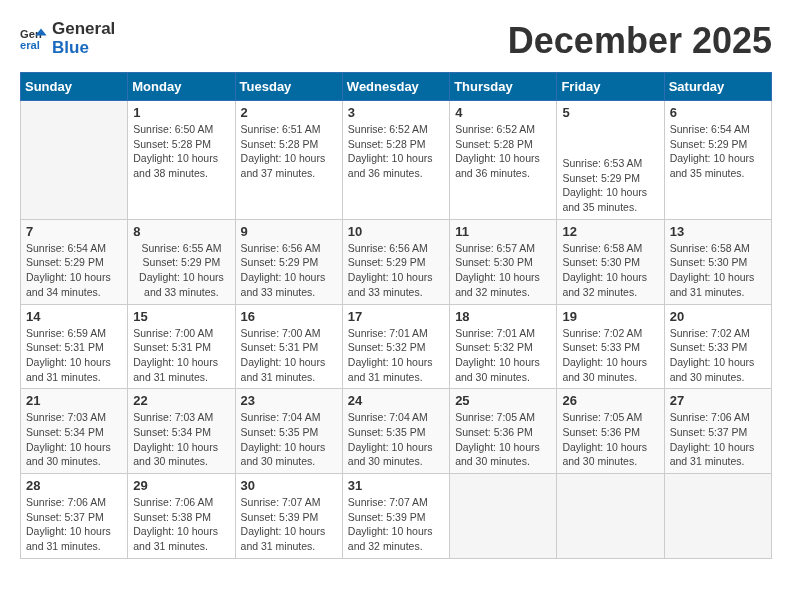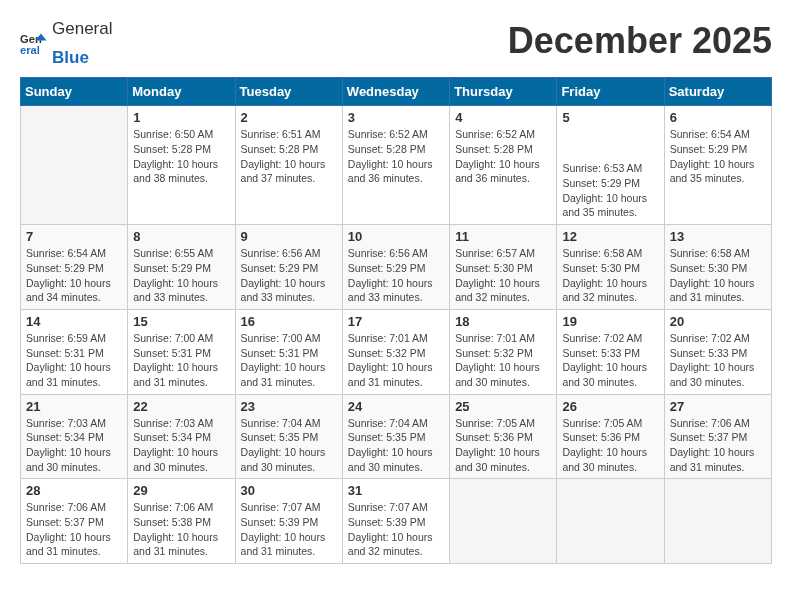--- a/index.html
+++ b/index.html
@@ -82,22 +82,22 @@
 <body>
 
 <div class="header-area">
   <div class="logo">
     <svg class="logo-icon" viewBox="0 0 40 40" xmlns="http://www.w3.org/2000/svg">
       <text y="18" font-size="16" font-weight="bold" fill="#333" font-family="Arial">Gen</text>
       <text y="34" font-size="16" font-weight="bold" fill="#1a6bbf" font-family="Arial">eral</text>
       <polygon points="30,5 38,15 22,15" fill="#1a6bbf"></polygon>
     </svg>
     <div>
-      <div style="font-size:17px;font-weight:normal;color:#333;line-height:1.1;">General</div>
-      <div style="font-size:17px;font-weight:bold;color:#1a6bbf;line-height:1.1;margin-top:10px;">Blue</div>
+      <div style="font-size:17px;font-weight:bold;color:#333;line-height:1.1;">General</div>
+      <div style="font-size:17px;font-weight:bold;color:#1a6bbf;line-height:1.1;">Blue</div>
     </div>
   </div>
   <div class="title-area">
     <div class="calendar-title">December 2025</div>
   </div>
 </div>
 
 <table>
   <thead>
     <tr>
@@ -159,21 +159,21 @@
       <tr>
         <td>
           <span class="day-number">7</span>
           <div class="day-info" style="white-space: pre-line;">Sunrise: 6:54 AM
 Sunset: 5:29 PM
 Daylight: 10 hours
 and 34 minutes.</div>
         </td>
         <td>
           <span class="day-number">8</span>
-          <div class="day-info" style="white-space: pre-line;">Sunrise: 6:55 AM
+          <div class="day-info" style="white-space: pre-line; text-align: center;">Sunrise: 6:55 AM
 Sunset: 5:29 PM
 Daylight: 10 hours
 and 33 minutes.</div>
         </td>
         <td>
           <span class="day-number">9</span>
           <div class="day-info" style="white-space: pre-line;">Sunrise: 6:56 AM
 Sunset: 5:29 PM
 Daylight: 10 hours
 and 33 minutes.</div>

